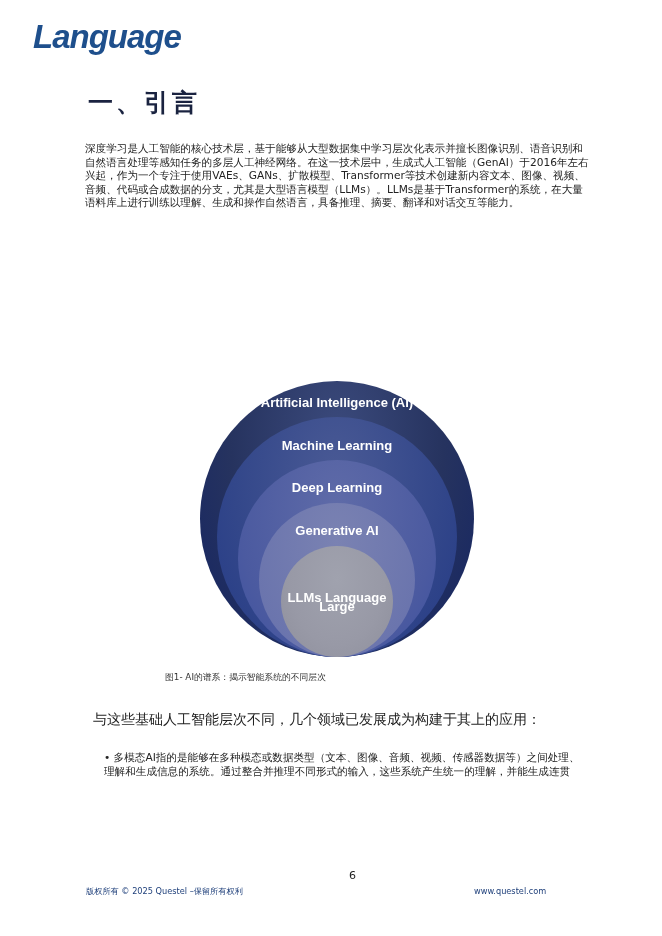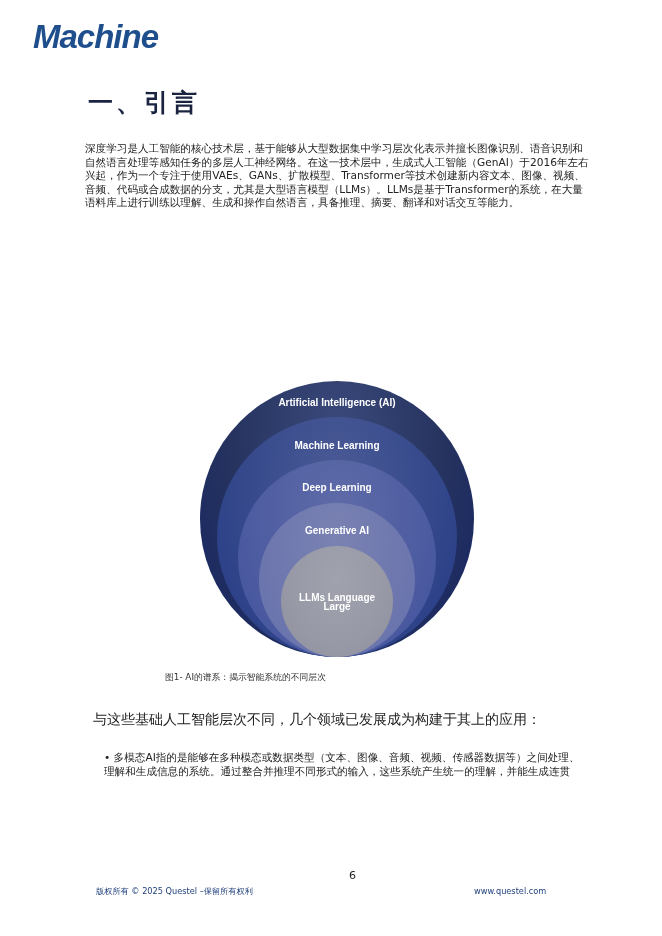--- a/index.html
+++ b/index.html
@@ -11,32 +11,32 @@
           letter-spacing: 3px; }
     .para { position: absolute; left: 85px; top: 142px; width: 505px; font-size: 10.6px; line-height: 13.6px; color: #222; }
     .diagram { position: absolute; left: 200px; top: 381px; width: 274px; height: 276px; }
     .circle { position: absolute; border-radius: 50%; left: 50%; transform: translateX(-50%); bottom: 0; }
     .c-ai   { width: 274px; height: 276px; background: radial-gradient(ellipse at 50% 20%, #3b4a7c 0%, #26335f 55%, #142463 100%); }
     .c-ml   { width: 240px; height: 240px; background: radial-gradient(ellipse at 50% 25%, #4a5a95 0%, #33478a 60%, #243a86 100%); }
     .c-dl   { width: 198px; height: 197px; background: radial-gradient(ellipse at 50% 25%, #5f6ba8 0%, #4b5aa0 70%, #3e51a0 100%); }
     .c-gen  { width: 156px; height: 154px; background: radial-gradient(ellipse at 50% 25%, #7a82b2 0%, #6a74ad 80%, #5a66a8 100%); }
     .c-llm  { width: 112px; height: 111px; background: radial-gradient(ellipse at 50% 30%, #a0a2ae 0%, #9899a6 60%, #8e8f9c 100%); }
     .clabel { position: absolute; left: 0; width: 274px; text-align: center; color: #ffffff; font-family: "Liberation Sans", sans-serif;
-              font-weight: bold; font-size: 10px; line-height: 9px; }
+              font-weight: bold; font-size: 13px; line-height: 9px; }
     .caption { position: absolute; left: 165px; top: 672px; font-size: 8.8px; color: #333; }
     .para2 { position: absolute; left: 93px; top: 711px; font-size: 14px; color: #222; }
     .bullet { position: absolute; left: 104px; top: 750px; width: 480px; font-size: 10.6px; line-height: 14px; color: #222; }
     .page-num { position: absolute; left: 349px; top: 869px; font-size: 11px; color: #222; }
-    .footer-left { position: absolute; left: 96px; top: 886px; font-size: 8.2px; color: #1e3f7a; }
+    .footer-left { position: absolute; left: 86px; top: 886px; font-size: 8.2px; color: #1e3f7a; }
     .footer-right { position: absolute; left: 474px; top: 886px; font-size: 8.2px; color: #1e3f7a; }
   </style>
 </head>
 <body>
 
-<div class="logo">Machine</div>
+<div class="logo">Language</div>
 
 <div class="h1">一、引言</div>
 
 <div class="para">深度学习是人工智能的核心技术层，基于能够从大型数据集中学习层次化表示并擅长图像识别、语音识别和自然语言处理等感知任务的多层人工神经网络。在这一技术层中，生成式人工智能（GenAI）于2016年左右兴起，作为一个专注于使用VAEs、GANs、扩散模型、Transformer等技术创建新内容文本、图像、视频、音频、代码或合成数据的分支，尤其是大型语言模型（LLMs）。LLMs是基于Transformer的系统，在大量语料库上进行训练以理解、生成和操作自然语言，具备推理、摘要、翻译和对话交互等能力。</div>
 
 <div class="diagram">
   <div class="circle c-ai"></div>
   <div class="circle c-ml"></div>
   <div class="circle c-dl"></div>
   <div class="circle c-gen"></div>

